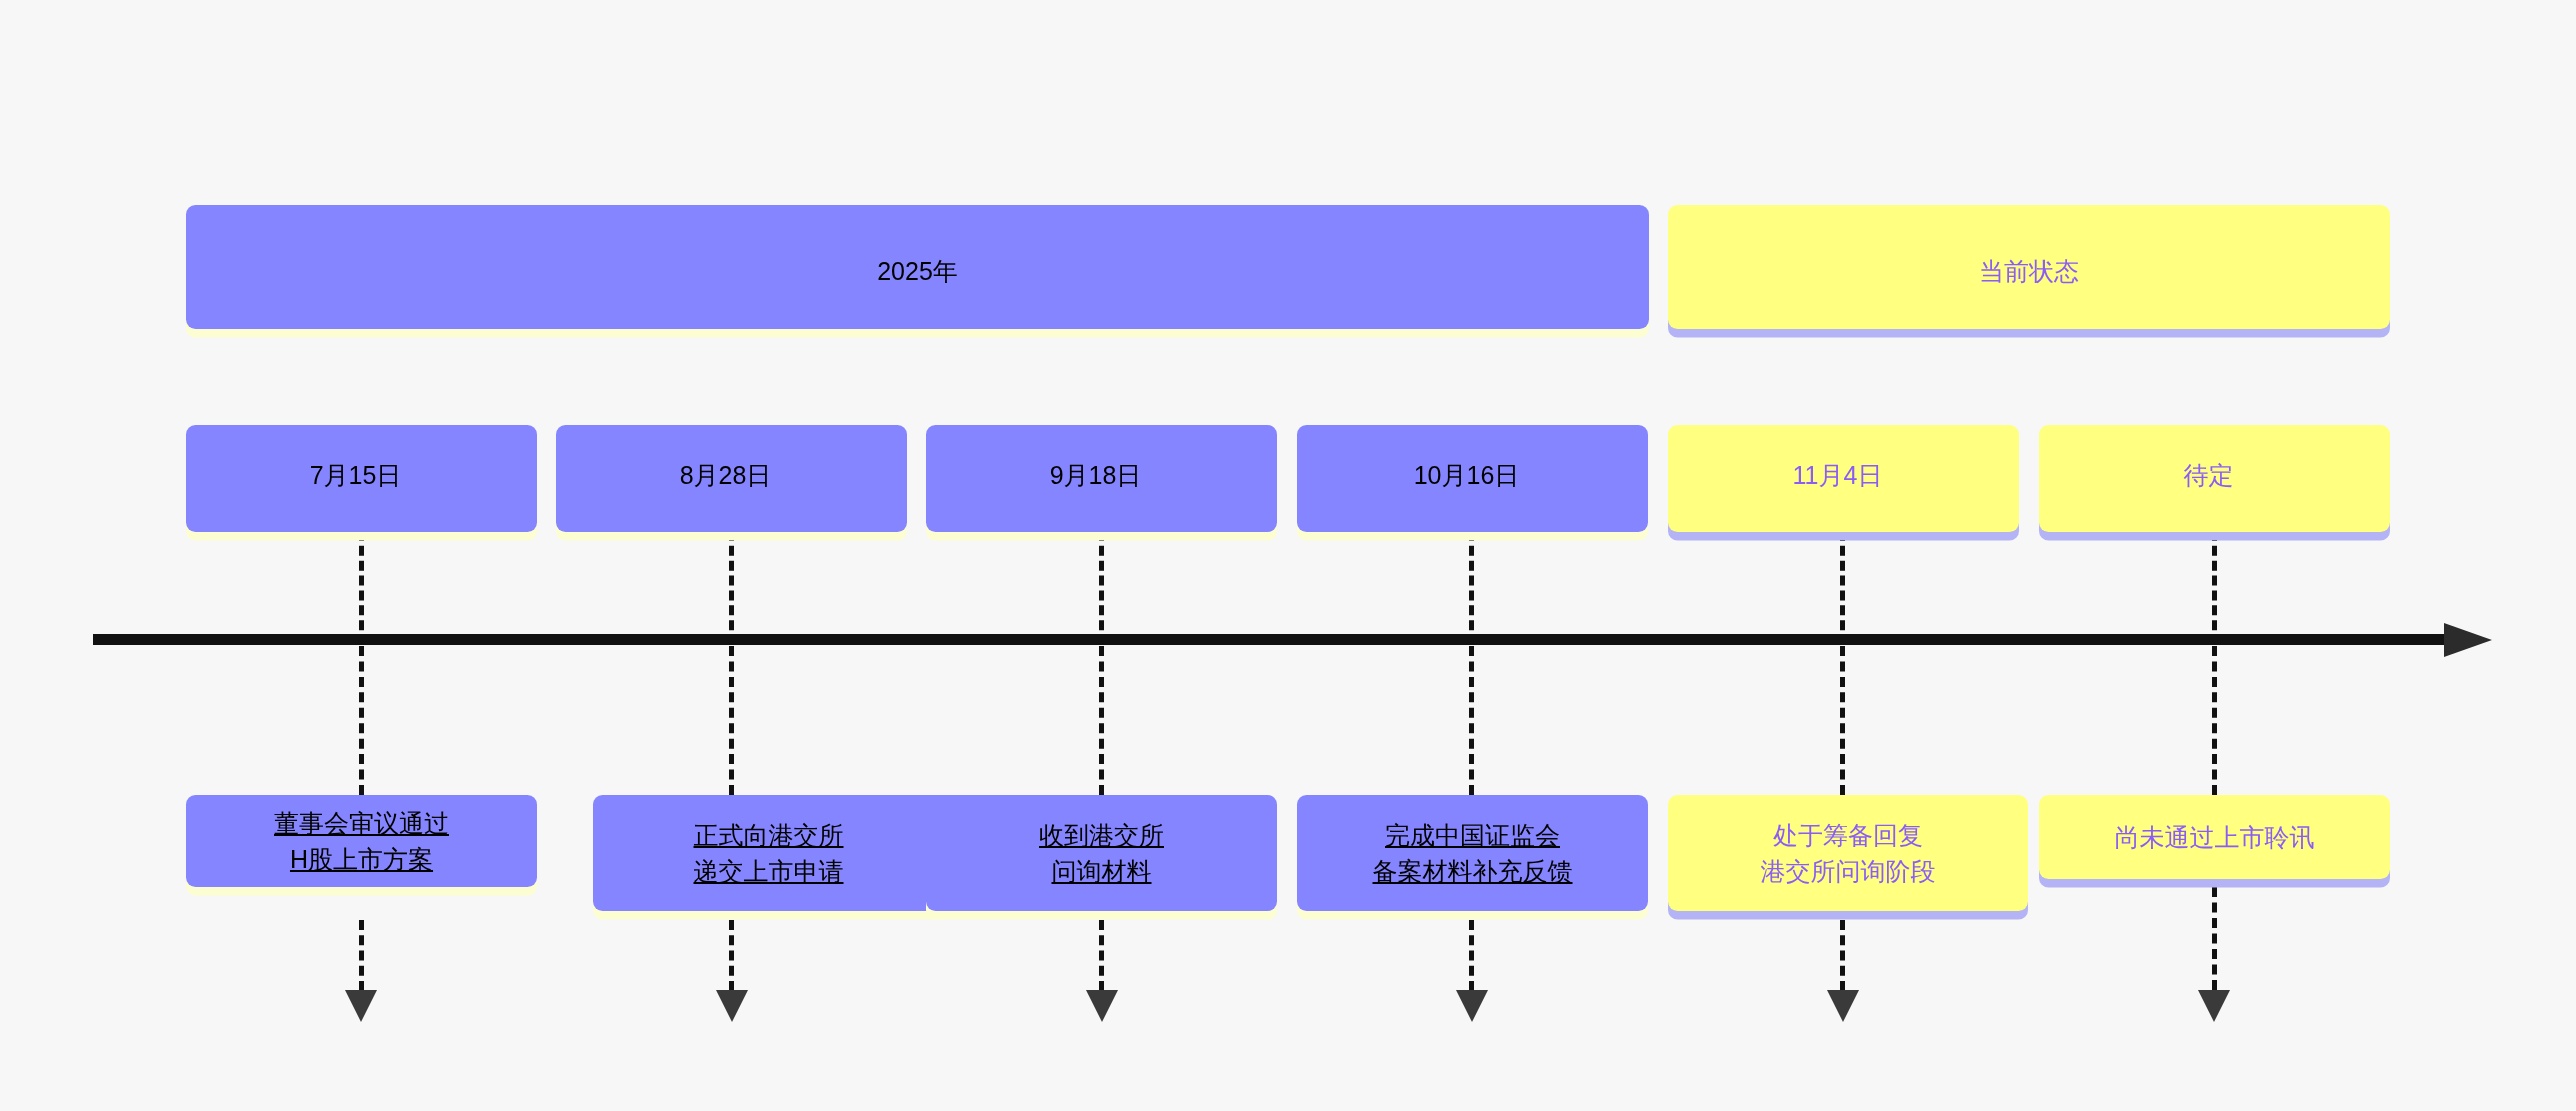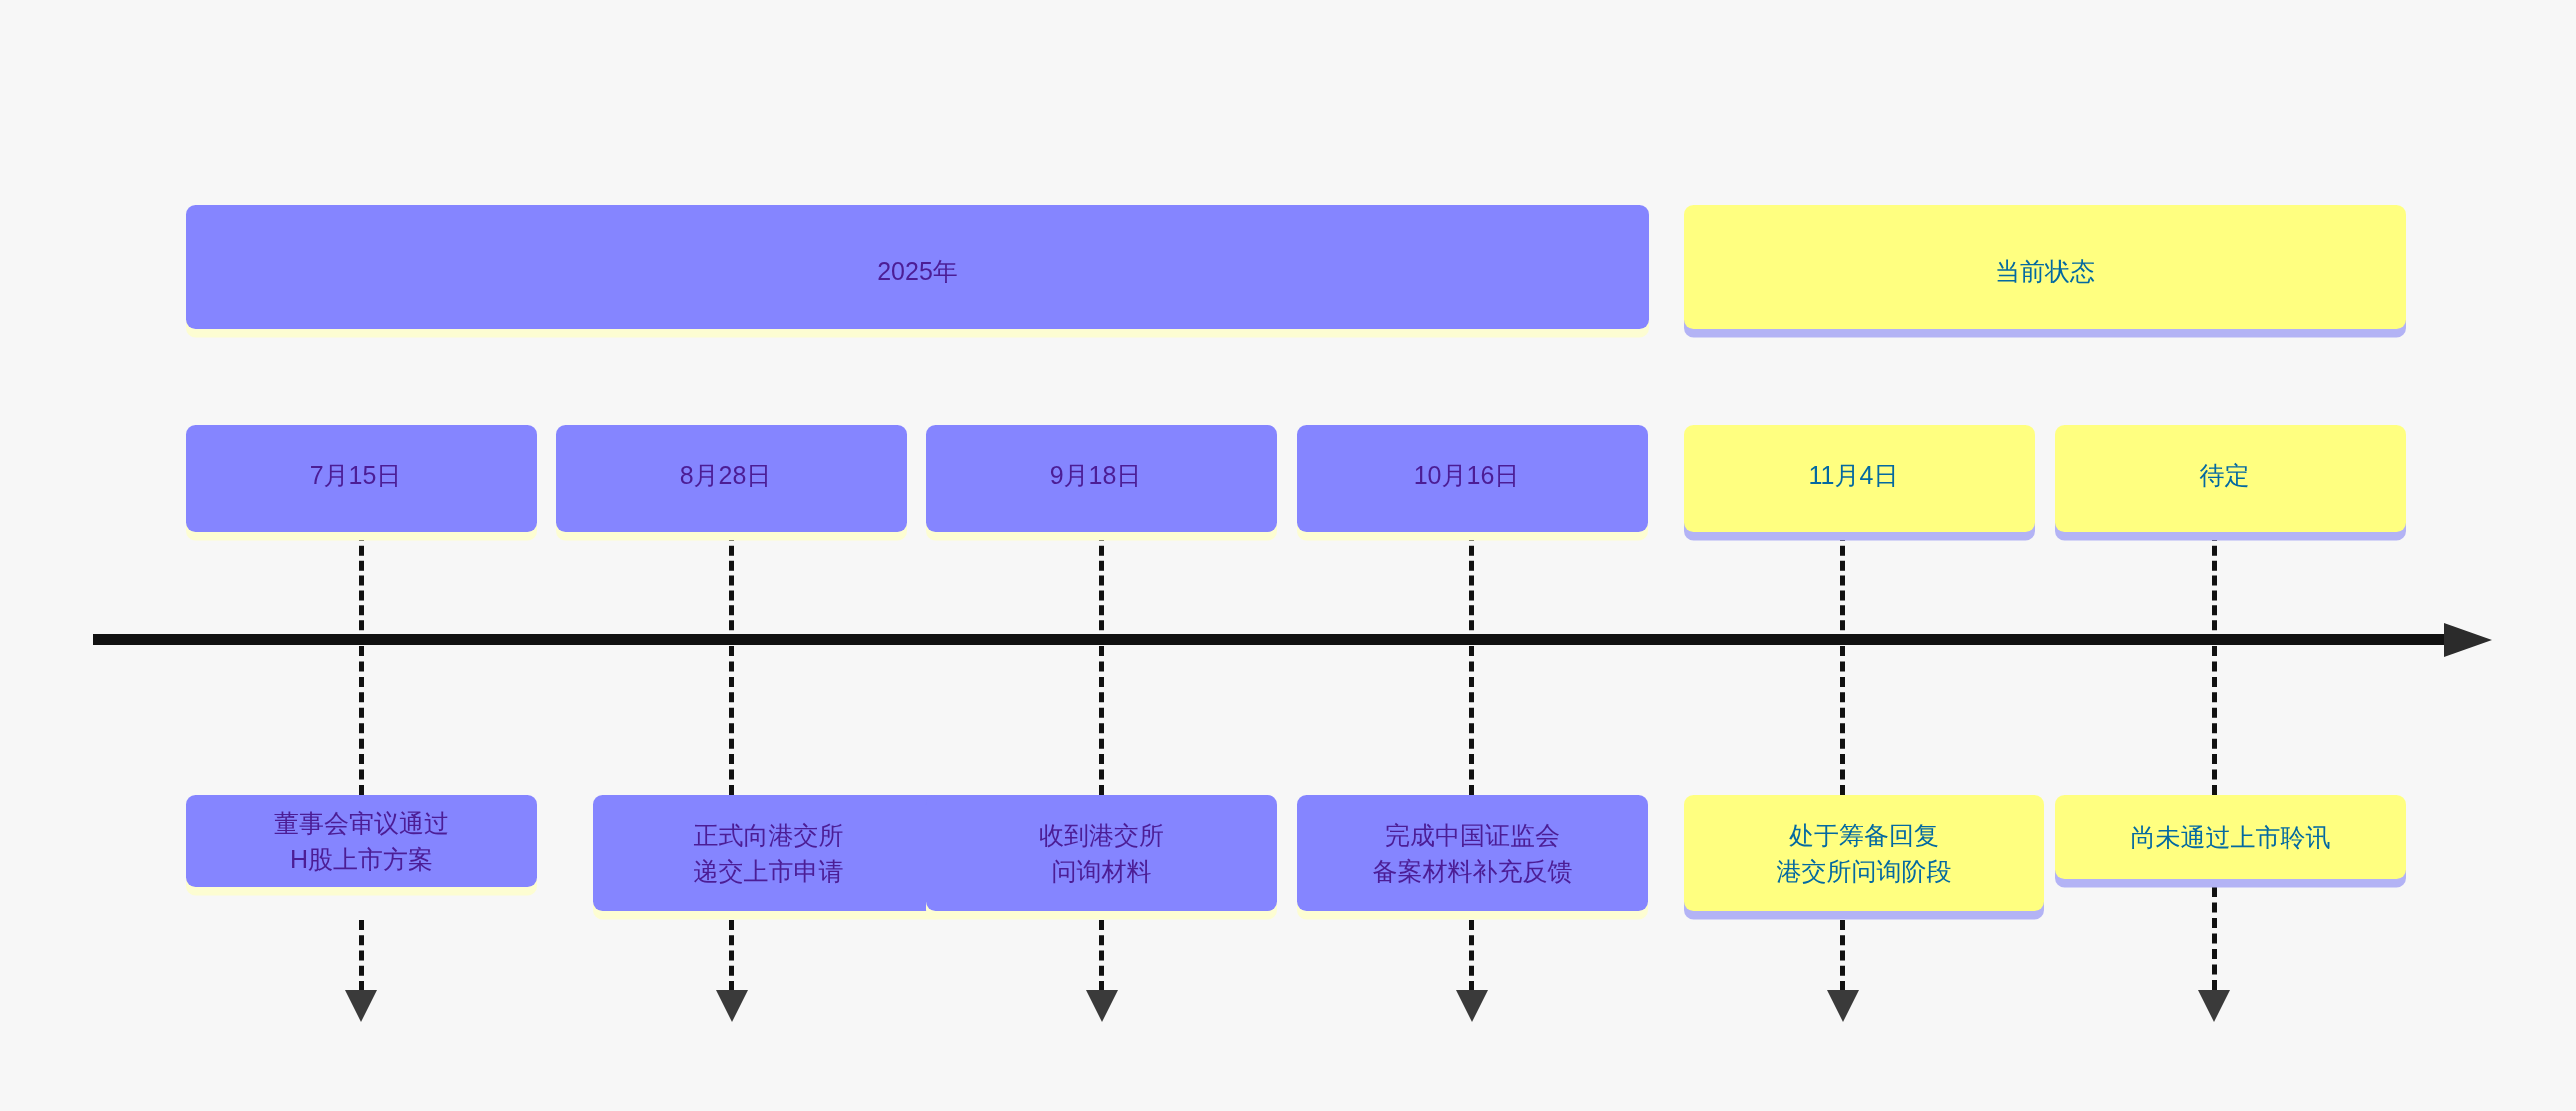--- a/index.html
+++ b/index.html
@@ -40,28 +40,28 @@
     box-sizing: border-box;
     border-radius: 9.5px;
     display: flex;
     align-items: center;
     justify-content: center;
     text-align: center;
     line-height: 1.45;
   }
   .card-purple {
     background: #8585ff;
-    color: #4c1d95;
+    color: #000000;
     box-shadow: 0 8.6px 0 0 #fdfdd2;
+    text-decoration: underline;
   }
   .card-yellow {
     background: #ffff80;
-    color: #0369a1;
+    color: #8b5cf6;
     box-shadow: 0 8.6px 0 0 #b3b3f5;
-    margin-left: 16px;
   }
 
   
   .header-band {
     top: 205px;
     height: 124px;
     font-size: 25px;
   }
   .header-band .band-label {
     position: absolute;

